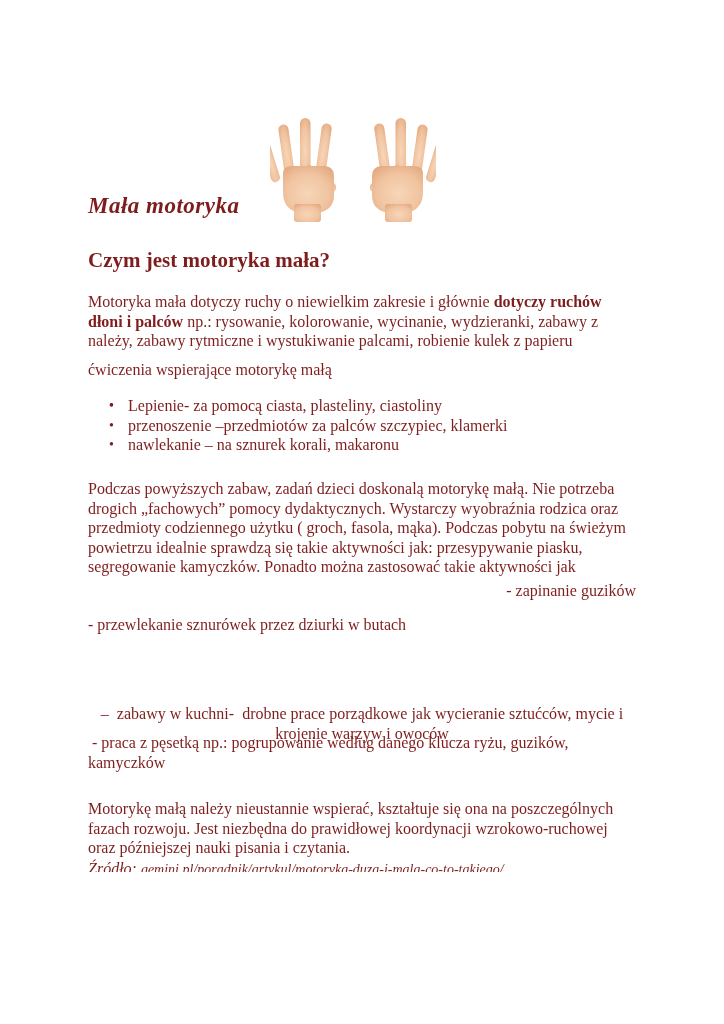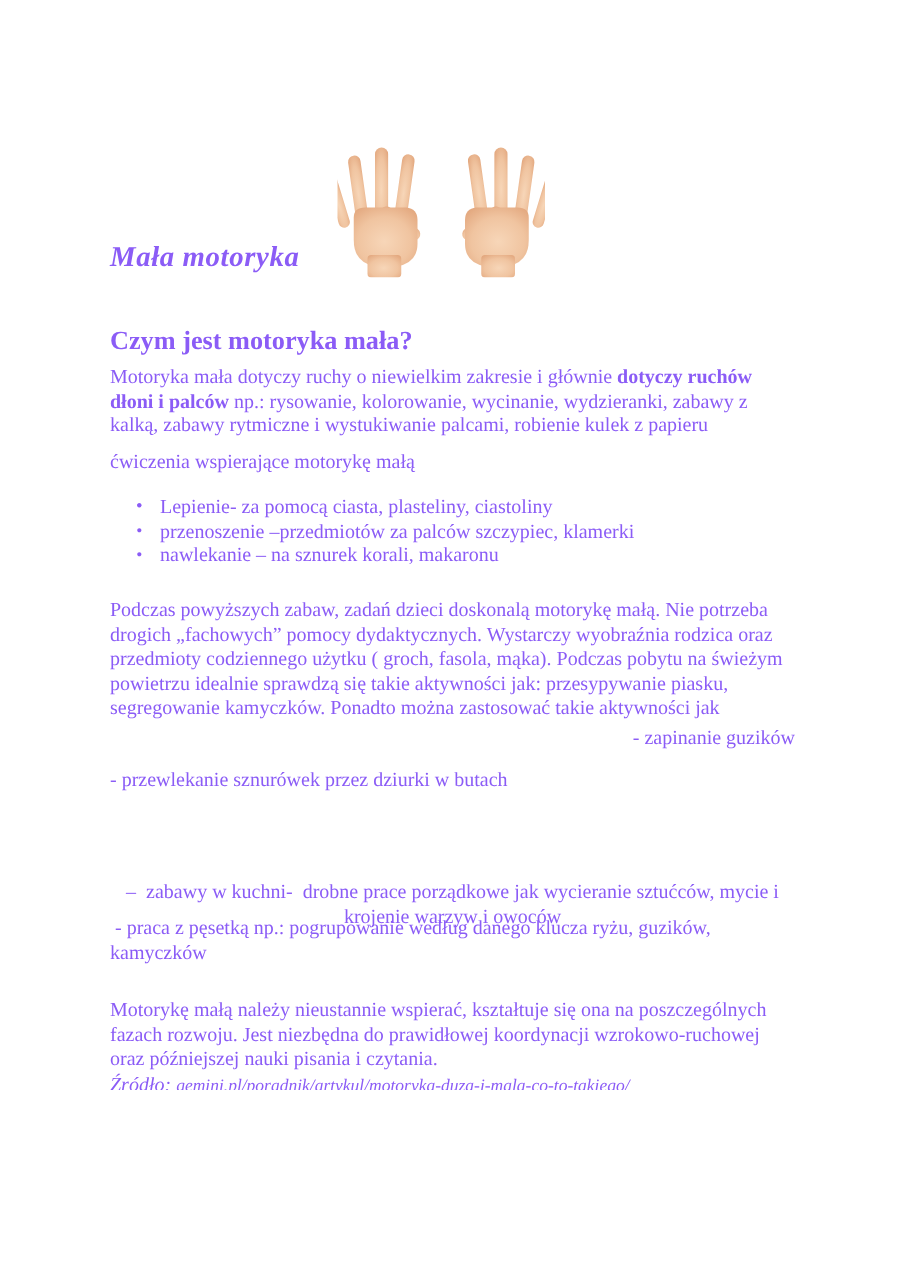--- a/index.html
+++ b/index.html
@@ -1,31 +1,31 @@
 <!DOCTYPE html>
 <html lang="pl"><head>
 <meta charset="utf-8">
 <style>
   html,body { margin:0; padding:0; background:#ffffff; }
   .page {
     position:relative; width:724px; height:872px; background:#ffffff;
     font-family:"Liberation Serif","DejaVu Serif",serif;
-    font-size:16px; line-height:19.5px; color:#8b5cf6;
+    font-size:16px; line-height:19.5px; color:#7f1d1d;
     overflow:hidden;
   }
   .abs { position:absolute; left:88px; width:548px; margin:0; }
 
   .hands { position:absolute; left:270px; top:116px; width:166px; height:106px; }
 
   .doc-title {
     top:192px; font-size:23px; line-height:27px;
     font-weight:bold; font-style:italic; letter-spacing:0.5px;
   }
   .doc-heading {
-    top:260px; font-size:21px; line-height:25px; font-weight:bold;
+    top:248px; font-size:21px; line-height:25px; font-weight:bold;
   }
 
   .para { text-align:left; }
   .p-intro   { top:292px; }
   .p-listintro { top:360px; }
   .p-benefits { top:479px; }
   .p-summary { top:799px; }
 
   ul.bullets { top:396px; list-style:none; padding:0; margin:0; }
   ul.bullets li { position:relative; padding-left:40px; line-height:19.5px; }
@@ -67,21 +67,21 @@
       </defs>
       <use href="#hand"></use>
       <use href="#hand" transform="translate(166,0) scale(-1,1)"></use>
     </svg>
   </div>
 
   <h1 class="abs doc-title">Mała motoryka</h1>
 
   <h2 class="abs doc-heading">Czym jest motoryka mała?</h2>
 
-  <p class="abs para p-intro"><span>Motoryka mała dotyczy ruchy o niewielkim zakresie i głównie </span><b>dotyczy ruchów dłoni i palców</b><span> np.: rysowanie, kolorowanie, wycinanie, wydzieranki, zabawy z kalką, zabawy rytmiczne i wystukiwanie palcami, robienie kulek z papieru</span></p>
+  <p class="abs para p-intro"><span>Motoryka mała dotyczy ruchy o niewielkim zakresie i głównie </span><b>dotyczy ruchów dłoni i palców</b><span> np.: rysowanie, kolorowanie, wycinanie, wydzieranki, zabawy z należy, zabawy rytmiczne i wystukiwanie palcami, robienie kulek z papieru</span></p>
 
   <p class="abs para p-listintro">ćwiczenia wspierające motorykę małą</p>
 
   <ul class="abs bullets">
     <li><span class="marker">•</span></li>
     <li><span class="marker">•</span><span>Lepienie- za pomocą ciasta, plasteliny, ciastoliny</span></li>
     <li><span class="marker">•</span><span>przenoszenie –przedmiotów za palców szczypiec, klamerki</span></li>
     <li><span class="marker">•</span><span>nawlekanie – na sznurek korali, makaronu</span></li>
   </ul>
 

